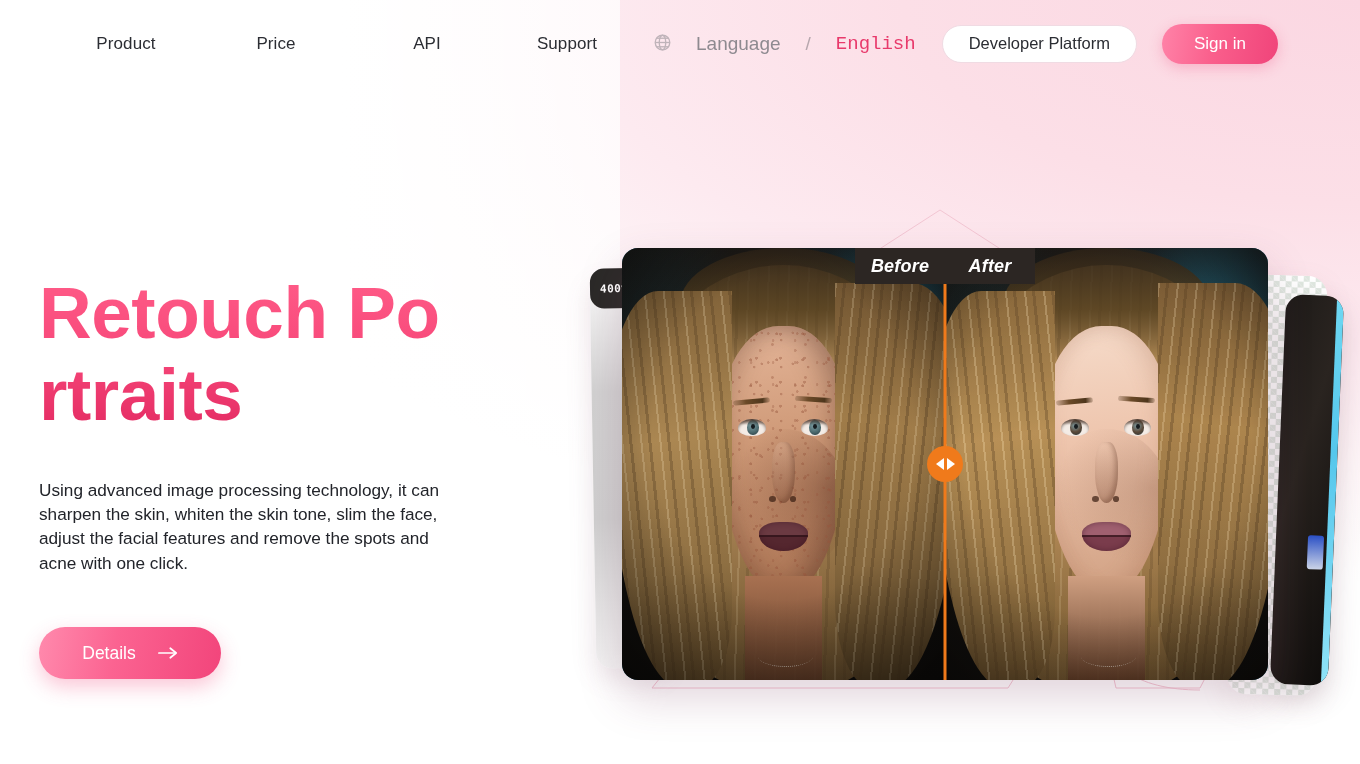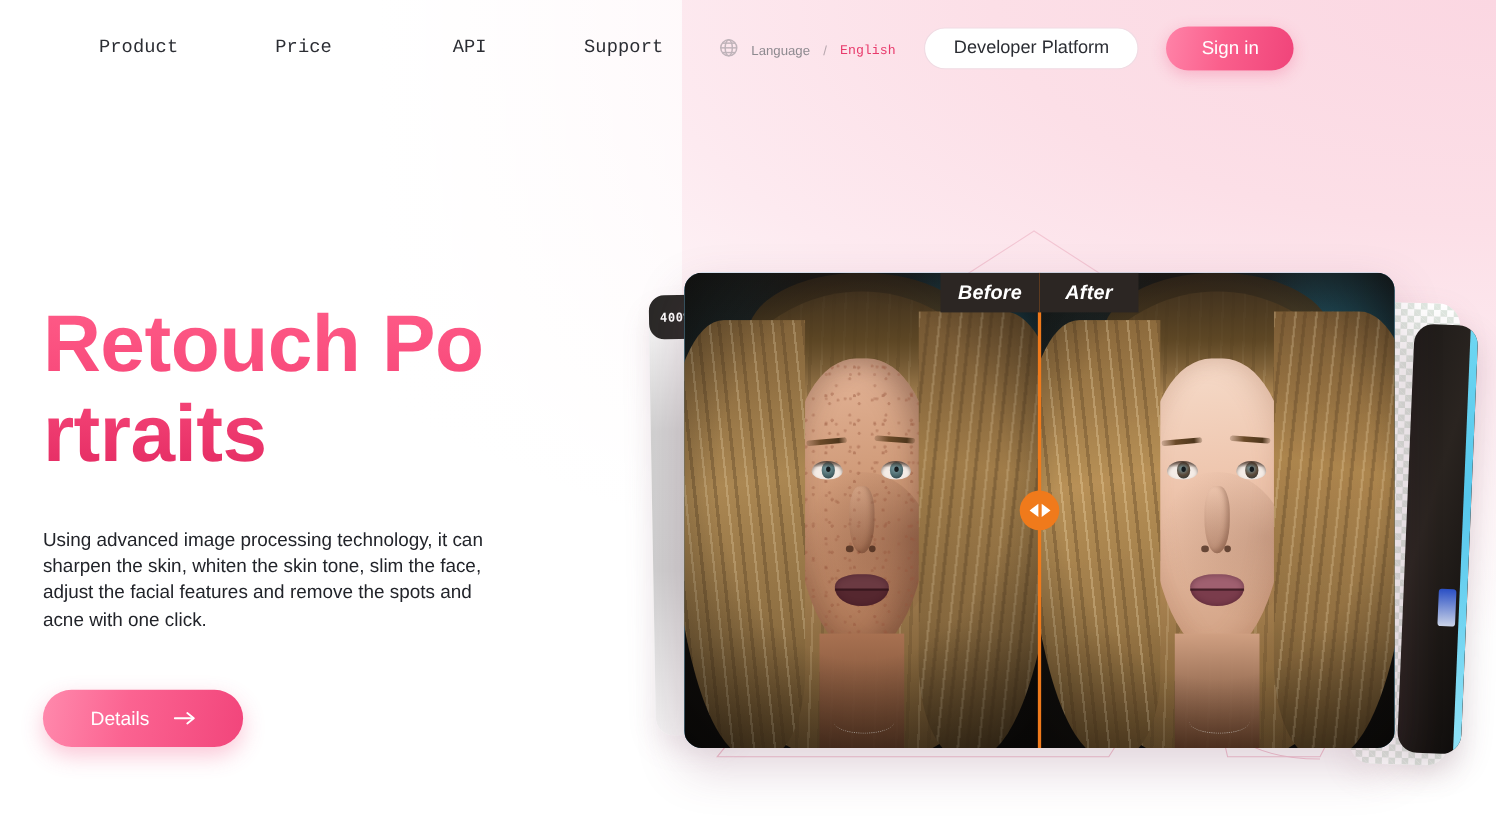--- a/index.html
+++ b/index.html
@@ -37,33 +37,33 @@
   .logo-mark { width:40px; height:36px; display:block; flex:none; }
   .logo-text {
     display:flex; flex-direction:column; justify-content:center;
     line-height:1.02; font-weight:800; letter-spacing:0.1px;
   }
   .logo-line1 { font-size:14.5px; }
   .logo-ai { color:#e8396b; }
   .logo-lab { color:#16181c; }
   .logo-line2 { font-size:14.5px; color:#16181c; }
 
-  .nav { display:flex; align-items:center; margin-left:51px;font-family:Liberation Mono, monospace; }
+  .nav { display:flex; align-items:center; margin-left:51px; }
   .nav-item {
     font-size:17px; color:#2b2d33; letter-spacing:0.1px;
     cursor:pointer; text-align:center;
   }
   .nav-item.n0 { width:150px; }
   .nav-item.n1 { width:150px; }
   .nav-item.n2 { width:152px; }
   .nav-item.n3 { width:128px; }
 
   .lang {
-    display:flex; align-items:flex-end; gap:11px;
-    margin-left:22px; font-size:12px; cursor:pointer; white-space:nowrap;
+    display:flex; align-items:flex-start; gap:24px;
+    margin-left:22px; font-size:19px; cursor:pointer; white-space:nowrap;
   }
   .lang .globe { width:19px; height:19px; display:block; flex:none; opacity:.55; }
   .lang-label { color:#8e8a90; }
   .lang-sep { color:#b7a7ae; margin:0 1px; }
   .lang-value { color:#e8396b;font-family:Liberation Mono, monospace; }
 
   .btn-dev {
     margin-left:26px;
     height:38px; padding:0 26px;
     display:flex; align-items:center; justify-content:center;

